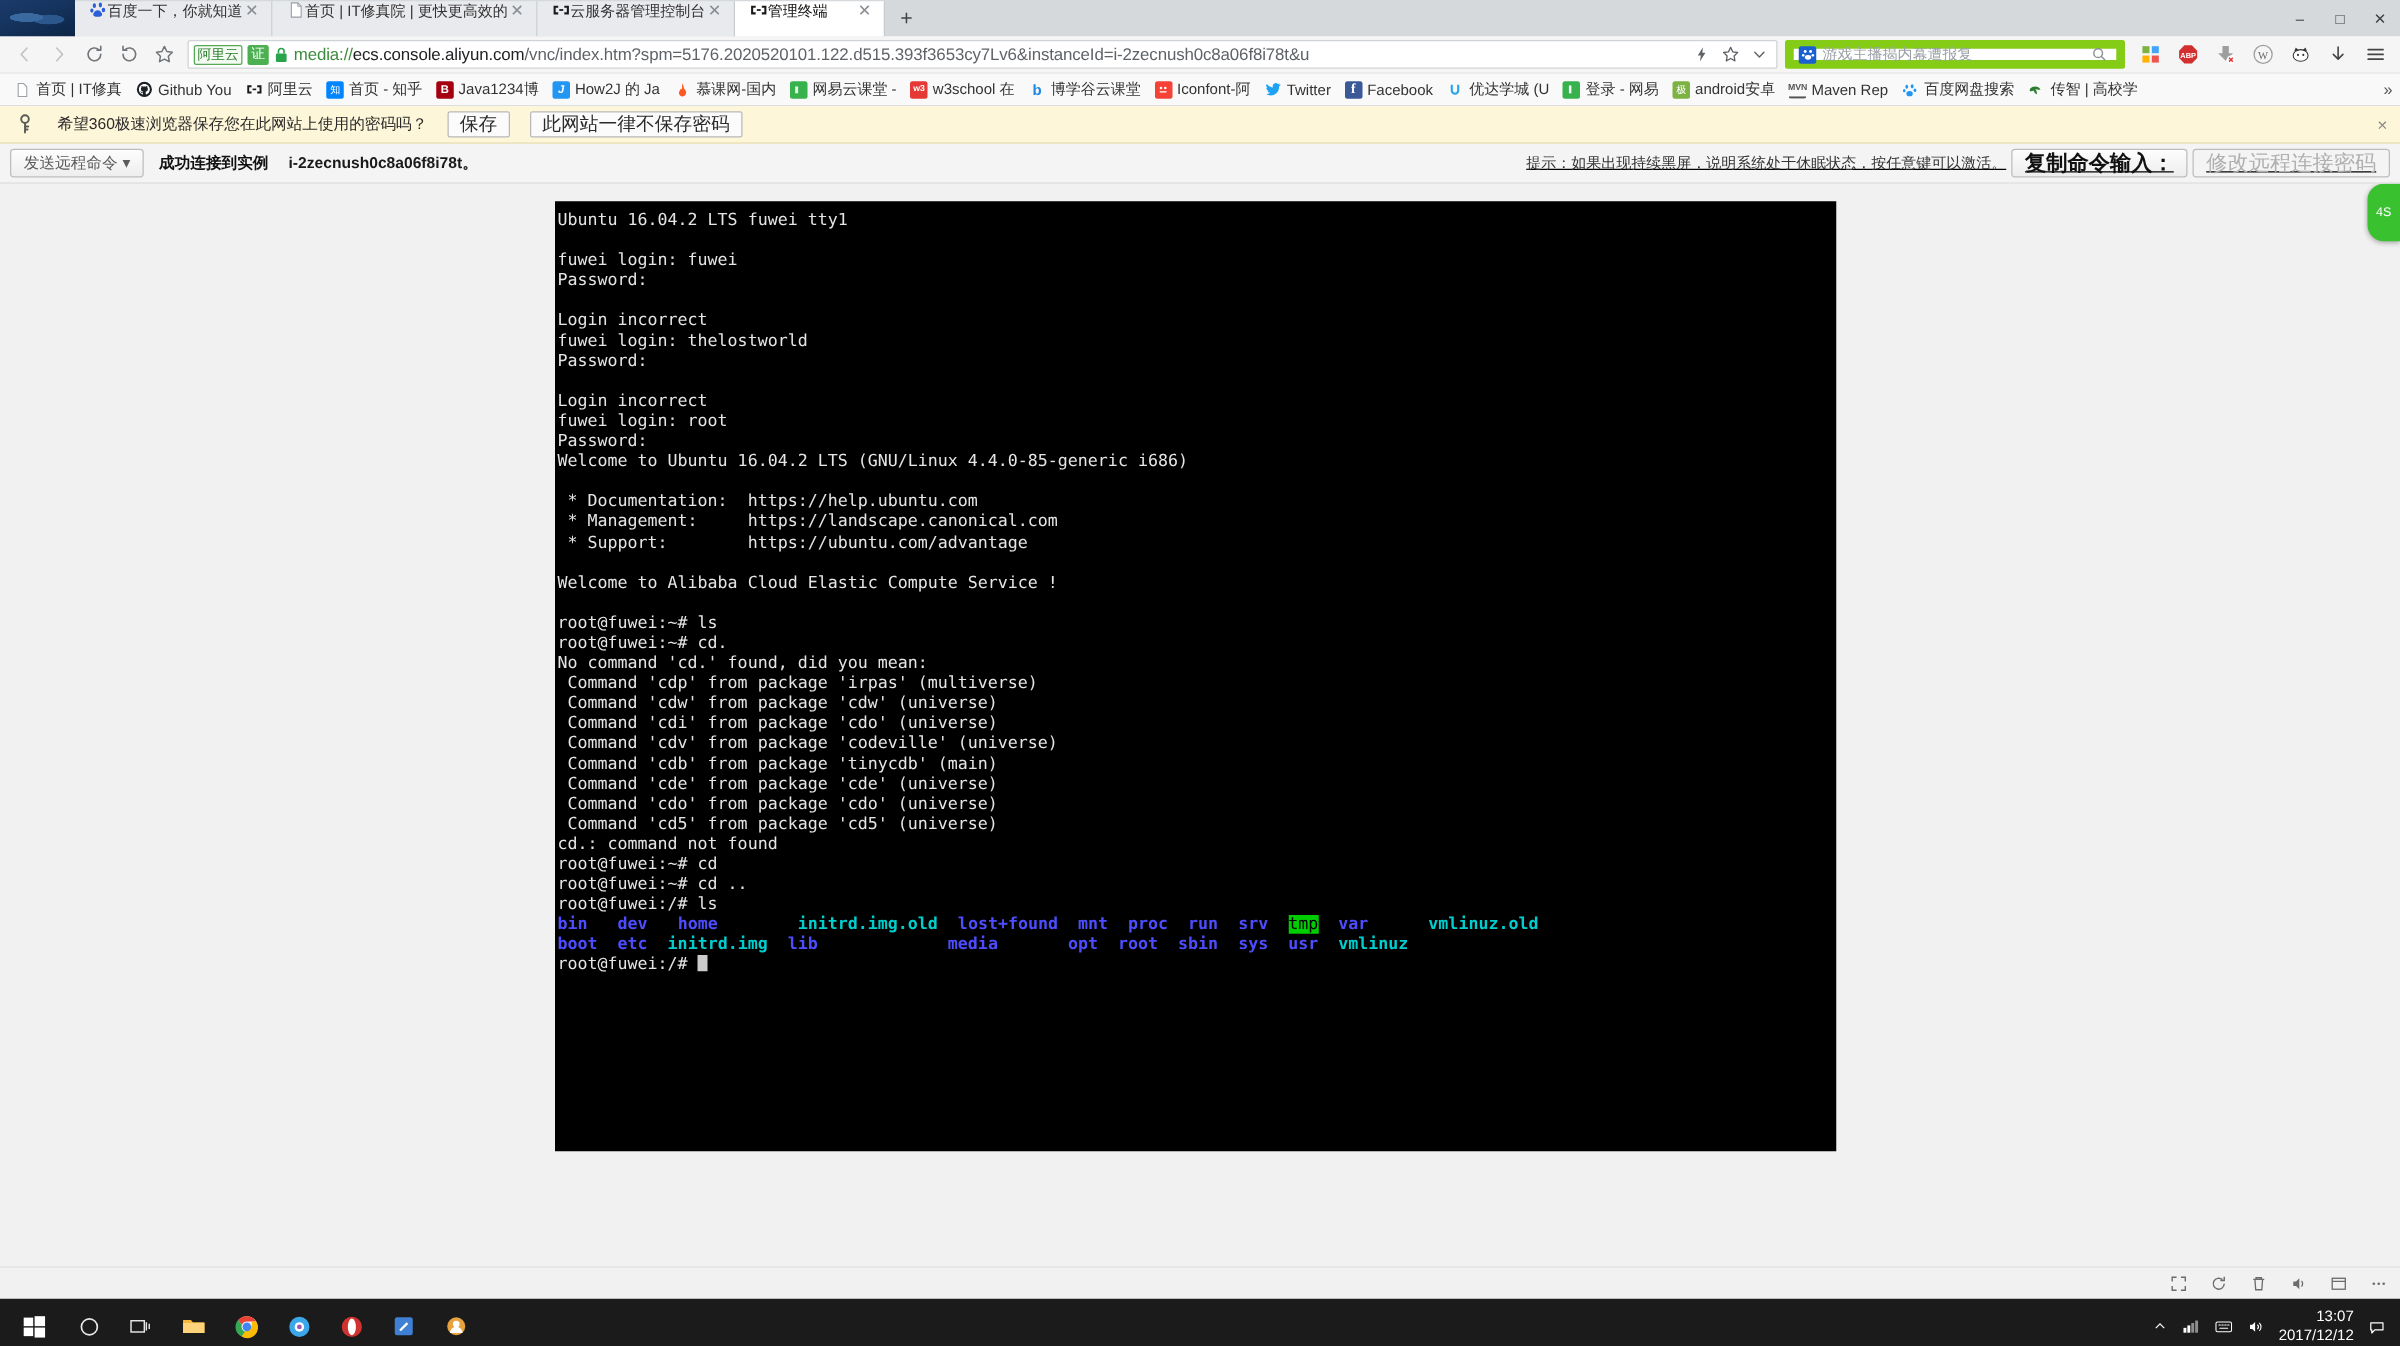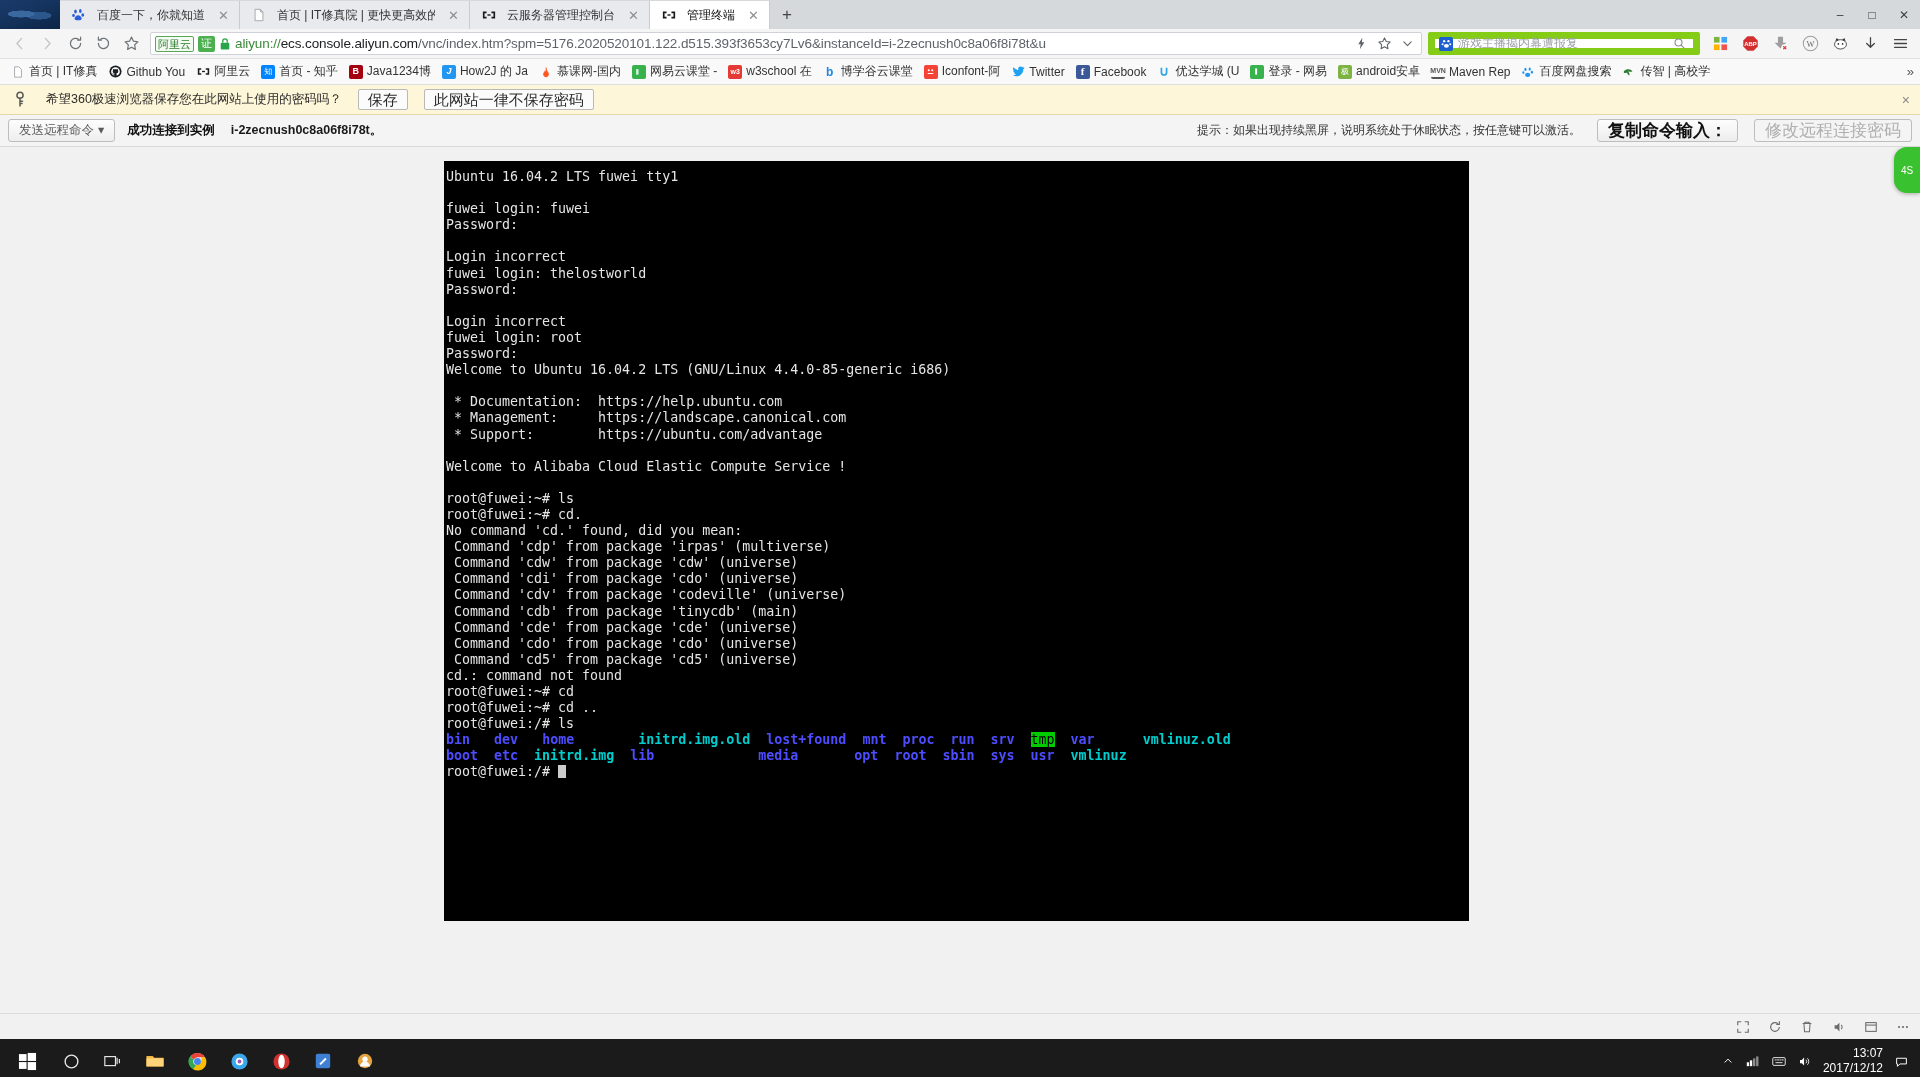--- a/index.html
+++ b/index.html
@@ -19,21 +19,21 @@
     background: linear-gradient(160deg,#1b3a6b 0%,#15345f 40%,#0d2546 100%);
     position: relative; overflow: hidden; flex: 0 0 auto;
   }
   .brandlogo:after{
     content:""; position:absolute; left:8px; top:6px; width:44px; height:16px;
     background: radial-gradient(ellipse at 30% 50%, #3f6fa8 0 30%, transparent 32%),
                 radial-gradient(ellipse at 70% 60%, #2e5c92 0 28%, transparent 30%);
     opacity:.9;
   }
   .tab {
-    height: 28px; display: flex; align-items: center; gap: 11px;
+    height: 28px; display: flex; align-items: flex-start; gap: 0;
     padding: 0 8px 0 12px; font-size: 12px; color: #333;
     background: #e8eaed; border-right: 1px solid #c8cbcf;
     min-width: 120px; max-width: 230px; position: relative;
   }
   .tab.active { background: #ffffff; color: #111; }
   .tab-favicon { width: 14px; height: 14px; flex: 0 0 auto; display:block; }
   .tab-title {
     flex: 1 1 auto; white-space: nowrap; overflow: hidden;
     text-overflow: clip; font-size: 12px;
   }
@@ -123,21 +123,21 @@
     height: 32px; background: #f4f4f4; border-bottom: 1px solid #d8d8d8;
     display:flex; align-items:center; padding: 0 8px; gap: 12px; position: relative;
   }
   .vnc-send {
     font-size: 12.5px; color: #5b5b5b; background: linear-gradient(#fdfdfd,#eeeeee);
     border: 1px solid #bdbdbd; border-radius: 3px; padding: 3px 10px; line-height: 15px;
     display:flex; align-items:center; gap:4px;
   }
   .vnc-status { font-size: 12.5px; color: #111; font-weight: bold; }
   .vnc-status .inst { color: #1a1a1a; font-weight: bold; margin-left: 16px; }
-  .vnc-right { position: absolute; right: 8px; display:flex; align-items:center; gap: 16px; }
+  .vnc-right { position: absolute; right: 8px; display:flex; align-items:center; gap: 4px; text-decoration: underline; }
   .vnc-hint { font-size: 12px; color: #333; }
   .vnc-btn {
     font-size: 17px; background: linear-gradient(#fdfdfd,#ededed);
     border: 1px solid #bdbdbd; border-radius: 3px; padding: 3px 10px; line-height: 15px;
     color:#111; font-weight: bold;
   }
   .vnc-btn.disabled { color: #b0b0b0; font-weight: normal; background: #f4f4f4; }
 
   
   .pagebody {
@@ -289,21 +289,21 @@
 
   <div class="omnibox">
     <span class="badge-aliyun">阿里云</span>
     <span class="badge-zheng">证</span>
     <span class="lock">
       <svg viewBox="0 0 14 16" width="12" height="14">
           <rect x="2" y="6.5" width="10" height="8" rx="1.2" fill="#2aa44a"></rect>
           <path d="M4.4 6.5V4.6a2.6 2.6 0 0 1 5.2 0v1.9" fill="none" stroke="#2aa44a" stroke-width="1.5"></path>
         </svg>
     </span>
-    <span class="urltext"><span class="scheme">aliyun://</span><span class="host">ecs.console.aliyun.com</span><span class="path">/vnc/index.htm?spm=5176.2020520101.122.d515.393f3653cy7Lv6&amp;instanceId=i-2zecnush0c8a06f8i78t&amp;u</span></span>
+    <span class="urltext"><span class="scheme">media://</span><span class="host">ecs.console.aliyun.com</span><span class="path">/vnc/index.htm?spm=5176.2020520101.122.d515.393f3653cy7Lv6&amp;instanceId=i-2zecnush0c8a06f8i78t&amp;u</span></span>
     <span class="omni-icon">
       <svg viewBox="0 0 16 16" width="13" height="13">
           <path d="M9 1L4 9h3l-1 6 5.5-8.5H8.5z" fill="#5f6368"></path>
         </svg>
     </span>
     <span class="omni-icon">
       <svg viewBox="0 0 20 20" width="15" height="15">
           <path d="M10 2.5l2.3 4.8 5.2.7-3.8 3.7.9 5.2-4.6-2.5-4.6 2.5.9-5.2L2.5 8l5.2-.7z" fill="none" stroke="#5f6368" stroke-width="1.4" stroke-linejoin="round"></path>
         </svg>
     </span>

